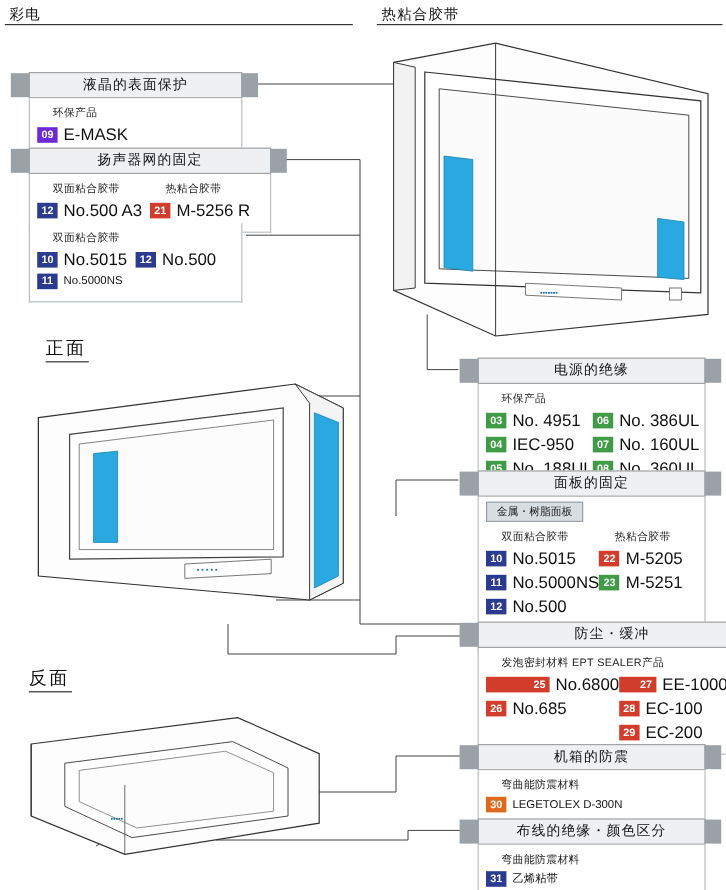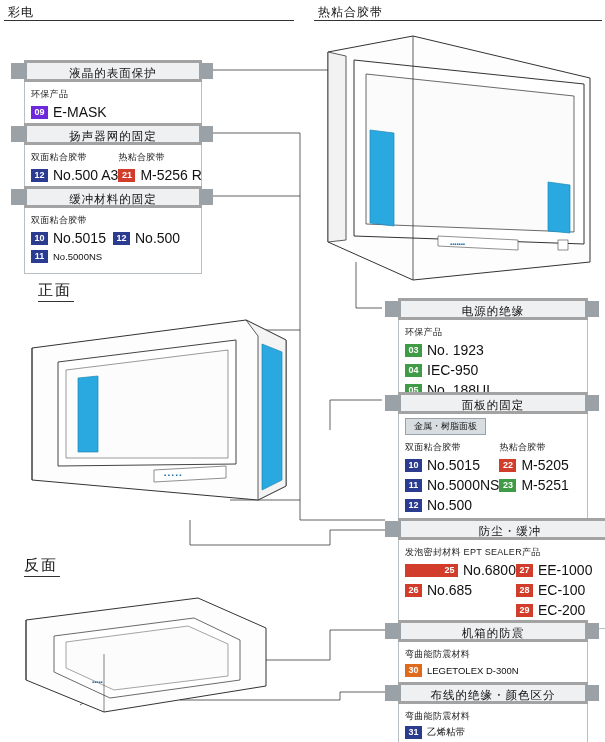--- a/index.html
+++ b/index.html
@@ -36,21 +36,21 @@
 
   
   .panel {
     position: absolute;
     box-sizing: border-box;
   }
   .panel-title {
     position: relative;
     box-sizing: border-box;
     background: #eef0f2;
-    border: 3px solid #a3a3a3;
+    border: 1px solid #a3a3a3;
     height: 22px;
     line-height: 20px;
     text-align: center;
     font-size: 11.5px;
     color: #111;
     letter-spacing: 1px;
   }
   
   .tab-left {
     position: absolute;
@@ -72,21 +72,21 @@
   .panel-body {
     position: relative;
     box-sizing: border-box;
     padding: 4px 6px 6px 6px;
     font-size: 9.5px;
   }
 
   .sublabel {
     font-size: 9px;
     color: #222;
-    margin: 2px 0 3px 0;
+    margin: 2px 0 3px 13px;
     letter-spacing: 0.3px;
   }
 
   
   .chip-row {
     display: flex;
     align-items: center;
     margin-bottom: 4px;
   }
   .chip {
@@ -272,21 +272,21 @@
     </div>
     <div class="panel-body body-box">
       <div class="sublabel">环保产品</div>
       <div class="chip-row">
         <span class="chip" style="background:#6d28d9;">09</span>
         <span class="chip-text">E-MASK</span>
       </div>
     </div>
   </div>
 
-  <div class="panel" style="left:24px; top:123px; width:178px;">
+  <div class="panel" style="left:24px; top:123px; width:202px;">
     <div class="panel-title">
       <span class="tab-left"></span>
       <span>扬声器网的固定</span>
       <span class="tab-right"></span>
     </div>
     <div class="panel-body body-box">
       <div class="cols">
         <div class="col">
           <div class="sublabel">双面粘合胶带</div>
           <div class="chip-row">
@@ -299,25 +299,20 @@
           <div class="chip-row">
             <span class="chip" style="background:#d23c2a;">21</span>
             <span class="chip-text">M-5256 R</span>
           </div>
         </div>
       </div>
     </div>
   </div>
 
   <div class="panel" style="left:24px; top:186px; width:178px;">
-    <div class="panel-title">
-      <span class="tab-left"></span>
-      <span>缓冲材料的固定</span>
-      <span class="tab-right"></span>
-    </div>
     <div class="panel-body body-box">
       <div class="sublabel">双面粘合胶带</div>
       <div class="cols">
         <div class="col">
           <div class="chip-row">
             <span class="chip" style="background:#2b3b8f;">10</span>
             <span class="chip-text">No.5015</span>
           </div>
           <div class="chip-row">
             <span class="chip" style="background:#2b3b8f;">11</span>
@@ -339,31 +334,45 @@
       <span class="tab-left"></span>
       <span>电源的绝缘</span>
       <span class="tab-right"></span>
     </div>
     <div class="panel-body body-box">
       <div class="sublabel">环保产品</div>
       <div class="cols">
         <div class="col">
           <div class="chip-row">
             <span class="chip" style="background:#3f9b45;">03</span>
-            <span class="chip-text">No. 1923</span>
+            <span class="chip-text">No. 4951</span>
           </div>
           <div class="chip-row">
             <span class="chip" style="background:#3f9b45;">04</span>
             <span class="chip-text">IEC-950</span>
           </div>
           <div class="chip-row">
             <span class="chip" style="background:#3f9b45;">05</span>
             <span class="chip-text">No. 188UL</span>
           </div>
         </div>
+        <div class="col">
+          <div class="chip-row">
+            <span class="chip" style="background:#3f9b45;">06</span>
+            <span class="chip-text">No. 386UL</span>
+          </div>
+          <div class="chip-row">
+            <span class="chip" style="background:#3f9b45;">07</span>
+            <span class="chip-text">No. 160UL</span>
+          </div>
+          <div class="chip-row">
+            <span class="chip" style="background:#3f9b45;">08</span>
+            <span class="chip-text">No. 360UL</span>
+          </div>
+        </div>
       </div>
     </div>
   </div>
 
   <div class="panel" style="left:398px; top:392px; width:190px;">
     <div class="panel-title">
       <span class="tab-left"></span>
       <span>面板的固定</span>
       <span class="tab-right"></span>
     </div>
@@ -418,21 +427,21 @@
             <span class="chip" style="background:#d23c2a;padding-left:36px;">25</span>
             <span class="chip-text">No.6800</span>
           </div>
           <div class="chip-row">
             <span class="chip" style="background:#d23c2a;">26</span>
             <span class="chip-text">No.685</span>
           </div>
         </div>
         <div class="col">
           <div class="chip-row">
-            <span class="chip" style="background:#d23c2a;">27</span>
+            <span class="chip" style="background:#d23c2a;padding-left:14px;">27</span>
             <span class="chip-text">EE-1000</span>
           </div>
           <div class="chip-row">
             <span class="chip" style="background:#d23c2a;">28</span>
             <span class="chip-text">EC-100</span>
           </div>
           <div class="chip-row">
             <span class="chip" style="background:#d23c2a;">29</span>
             <span class="chip-text">EC-200</span>
           </div>

